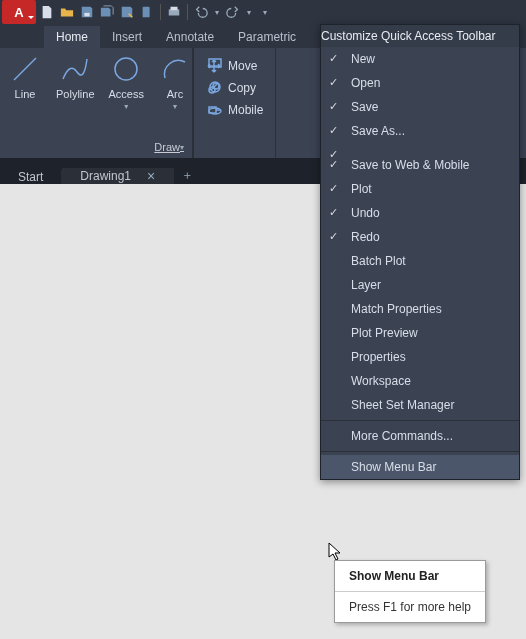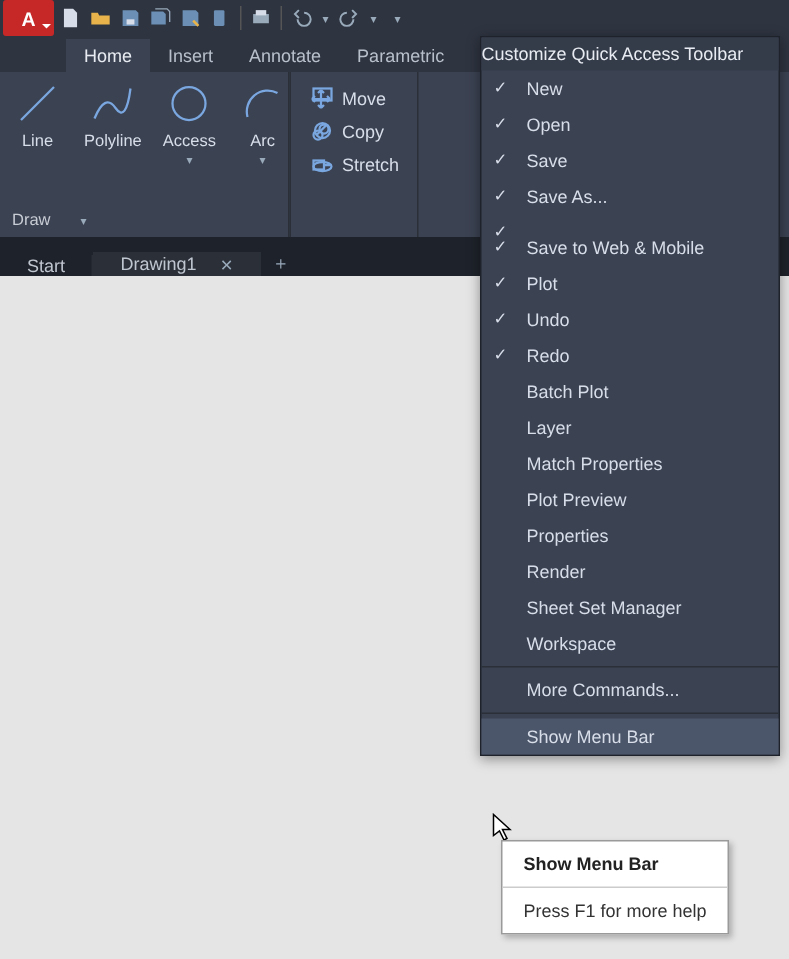--- a/index.html
+++ b/index.html
@@ -19,21 +19,21 @@
 
   .ribbon { height: 110px; background: #3b4252; display: flex; color: #d8dee9; font-size: 11px; }
   .panel { border-right: 1px solid #2b3038; padding: 4px 8px 2px 8px; display: flex; flex-direction: column; }
   .panel-body { display: flex; align-items: flex-start; gap: 14px; flex: 1; }
   .tool { display: flex; flex-direction: column; align-items: center; cursor: pointer; gap: 2px; }
   .tool .ic { width: 34px; height: 34px; display: flex; align-items: center; justify-content: center; }
   .tool .ic svg { width: 30px; height: 30px; stroke: #7aa7e0; fill: none; stroke-width: 1.5; }
   .mini-col { display: flex; flex-direction: column; gap: 6px; padding-top: 2px; }
   .mini { width: 18px; height: 18px; cursor: pointer; display:flex; align-items:center; justify-content:center;}
   .mini svg{width:14px;height:14px;stroke:#7aa7e0;fill:none;stroke-width:1.5;}
-  .panel-title { text-align: center; padding: 3px 0; font-size: 11px; color: #c8ccd4; display:flex; justify-content:flex-start; gap:20px; align-items:center;}
+  .panel-title { text-align: center; padding: 3px 0; font-size: 11px; color: #c8ccd4; display:flex; justify-content:flex-end; gap:0; align-items:center;text-decoration:underline;}
   .panel-title .chev{font-size:8px;color:#9ab;}
 
   .modify-col { display: flex; flex-direction: column; gap: 6px; padding: 6px 4px 0 4px; }
   .mrow { display: flex; align-items: center; gap: 6px; cursor: pointer; }
   .mrow .mic { width: 16px; height: 16px; display:flex;align-items:center;justify-content:center;}
   .mrow .mic svg{width:14px;height:14px;stroke:#7aa7e0;fill:none;stroke-width:1.5;}
   .mrow span { font-size: 12px; color:#d8dee9;}
 
   .doc-tabs { height: 26px; background: #1e222a; display: flex; align-items: flex-end; color: #c0c6d0; font-size: 12px; }
   .dtab { padding: 0 18px; display: flex; align-items: center; border-right: 1px solid #2b3038; cursor: pointer; position: relative; }
@@ -209,21 +209,21 @@
           </div>
         <span>Copy</span>
       </div>
       <div class="mrow">
         <div class="mic">
             <svg viewBox="0 0 14 14">
               <rect x="2" y="4" width="7" height="6"></rect>
               <path d="M9 7h4"></path>
             </svg>
           </div>
-        <span>Stretch</span>
+        <span>Mobile</span>
       </div>
     </div>
   </div>
 </div>
 
 <div class="doc-tabs">
   <div class="dtab">
       <span>Start</span>
     </div>
   <div class="dtab active">
@@ -245,23 +245,22 @@
       <div class="menu-item"><span class="chk">✓</span></div>
       <div class="menu-item"><span class="chk">✓</span><span>Save to Web &amp; Mobile</span></div>
       <div class="menu-item"><span class="chk">✓</span><span>Plot</span></div>
       <div class="menu-item"><span class="chk">✓</span><span>Undo</span></div>
       <div class="menu-item"><span class="chk">✓</span><span>Redo</span></div>
       <div class="menu-item"><span>Batch Plot</span></div>
       <div class="menu-item"><span>Layer</span></div>
       <div class="menu-item"><span>Match Properties</span></div>
       <div class="menu-item"><span>Plot Preview</span></div>
       <div class="menu-item"><span>Properties</span></div>
-      <div class="menu-item"><span>Render</span></div>
+      <div class="menu-item"><span>Workspace</span></div>
       <div class="menu-item"><span>Sheet Set Manager</span></div>
-      <div class="menu-item"><span>Workspace</span></div>
     </div>
   <div class="menu-sep"></div>
   <div class="menu-item">More Commands...</div>
   <div class="menu-sep"></div>
   <div class="menu-item hover">Show Menu Bar</div>
 </div>
 
 <div class="cursor">
   <svg viewBox="0 0 14 20">
       <path d="M1 1 L1 15 L5 12 L8 18 L10 17 L7 11 L12 11 Z" fill="#fff" stroke="#000" stroke-width="1"></path>

